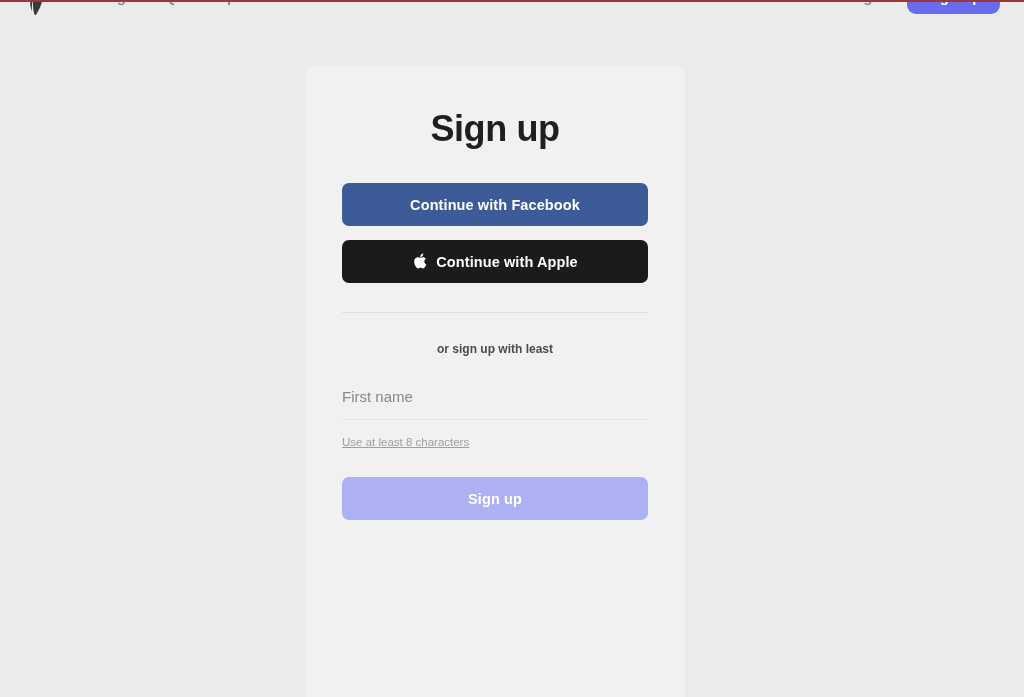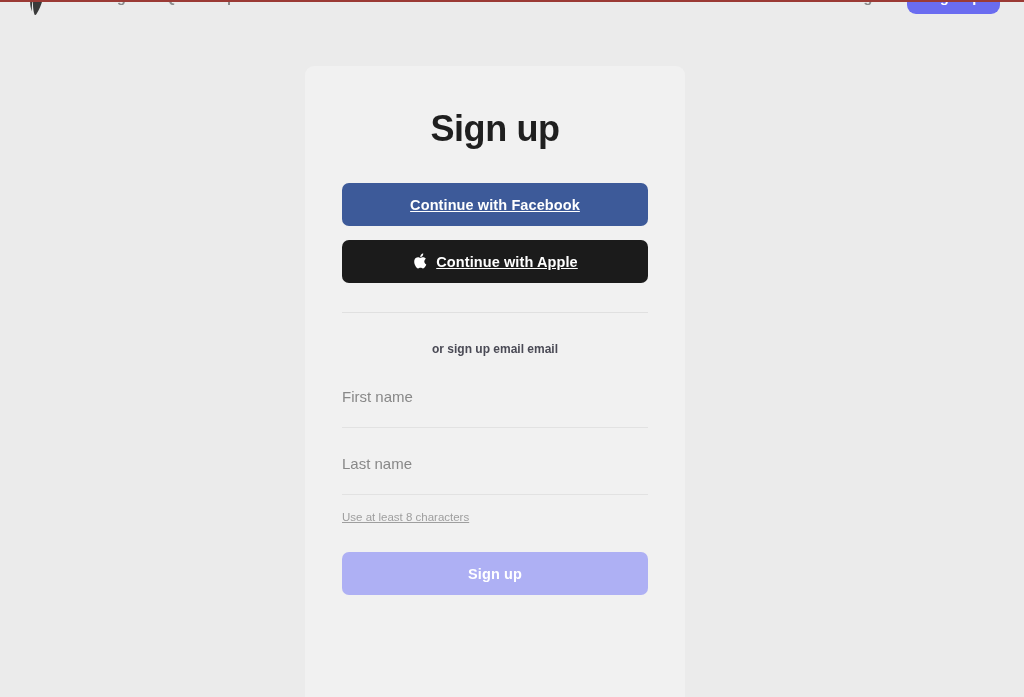--- a/index.html
+++ b/index.html
@@ -128,21 +128,20 @@
     font-size: 14.5px;
     font-weight: 700;
     color: #ffffff;
     cursor: pointer;
     display: flex;
     align-items: center;
     justify-content: center;
     gap: 9px;
     font-family: inherit;
     letter-spacing: 0.1px;
-    text-decoration: underline;
   }
 
   .btn-facebook { background: #3d5a99; margin-bottom: 14px; }
   .btn-apple    { background: #1b1b1b; }
 
   .apple-glyph {
     width: 15px;
     height: 18px;
     display: block;
     flex: 0 0 auto;
@@ -163,21 +162,21 @@
     font-weight: 600;
     color: #4a4a55;
     margin-top: 29px;
     margin-bottom: 18px;
   }
 
   
   .field {
     position: relative;
     border-bottom: 1px solid #e2e2e2;
-    padding-bottom: 8px;
+    padding-bottom: 0;
   }
 
   .field-input {
     width: 100%;
     height: 45px;
     border: none;
     outline: none;
     background: transparent;
     font-family: inherit;
     font-size: 15px;
@@ -252,31 +251,28 @@
   <button class="social-btn btn-apple">
     <svg class="apple-glyph" viewBox="0 0 16 19">
       <path d="M13.1 10.1c0-2 1.6-3 1.7-3.1-0.9-1.4-2.4-1.5-2.9-1.6-1.2-0.1-2.4 0.7-3 0.7-0.6 0-1.6-0.7-2.6-0.7-1.3 0-2.6 0.8-3.3 2-1.4 2.4-0.4 6 1 8 0.7 1 1.5 2.1 2.5 2 1 0 1.4-0.6 2.6-0.6 1.2 0 1.5 0.6 2.6 0.6 1.1 0 1.8-1 2.4-2 0.8-1.1 1.1-2.2 1.1-2.3 0 0-2.1-0.8-2.1-3z" fill="#ffffff"></path>
       <path d="M11.2 4.1c0.5-0.7 0.9-1.6 0.8-2.6-0.8 0-1.8 0.5-2.4 1.2-0.5 0.6-1 1.6-0.8 2.5 0.9 0.1 1.8-0.4 2.4-1.1z" fill="#ffffff"></path>
     </svg>
     <span>Continue with Apple</span>
   </button>
 
   <div class="divider-rule"></div>
 
-  <div class="email-hint">or sign up email email</div>
+  <div class="email-hint">or sign up with least</div>
 
   <form>
 
     <div class="field">
       <input class="field-input" type="text" placeholder="First name" style="">
     </div>
 
-    <div class="field">
-      <input class="field-input" type="text" placeholder="Last name" style="">
-    </div>
 
 
 
     <div class="field-note">Use at least 8 characters</div>
 
     <button class="submit-btn" type="submit">Sign up</button>
 
   </form>
 
 </main>

